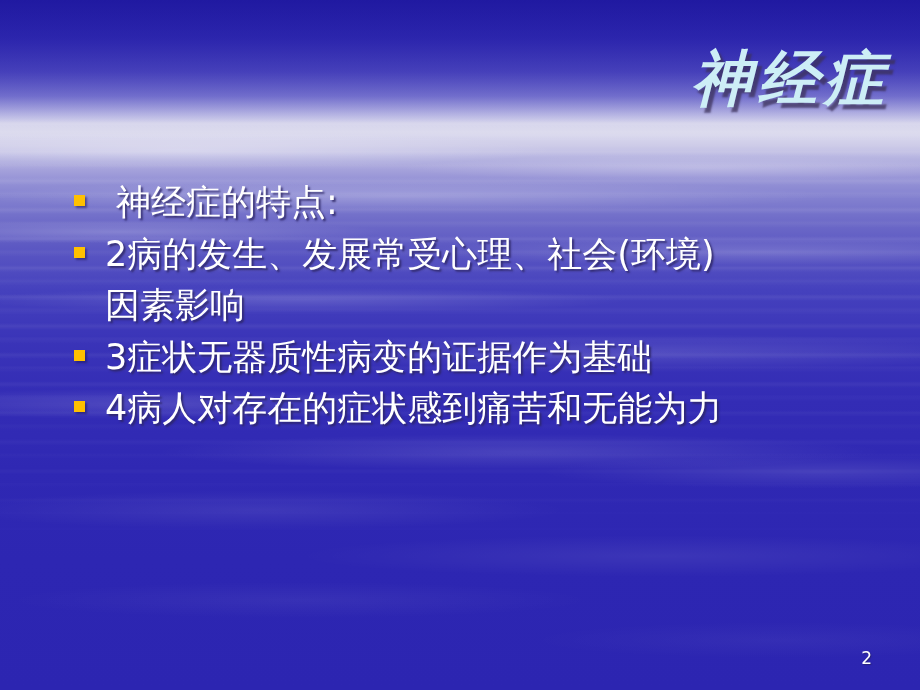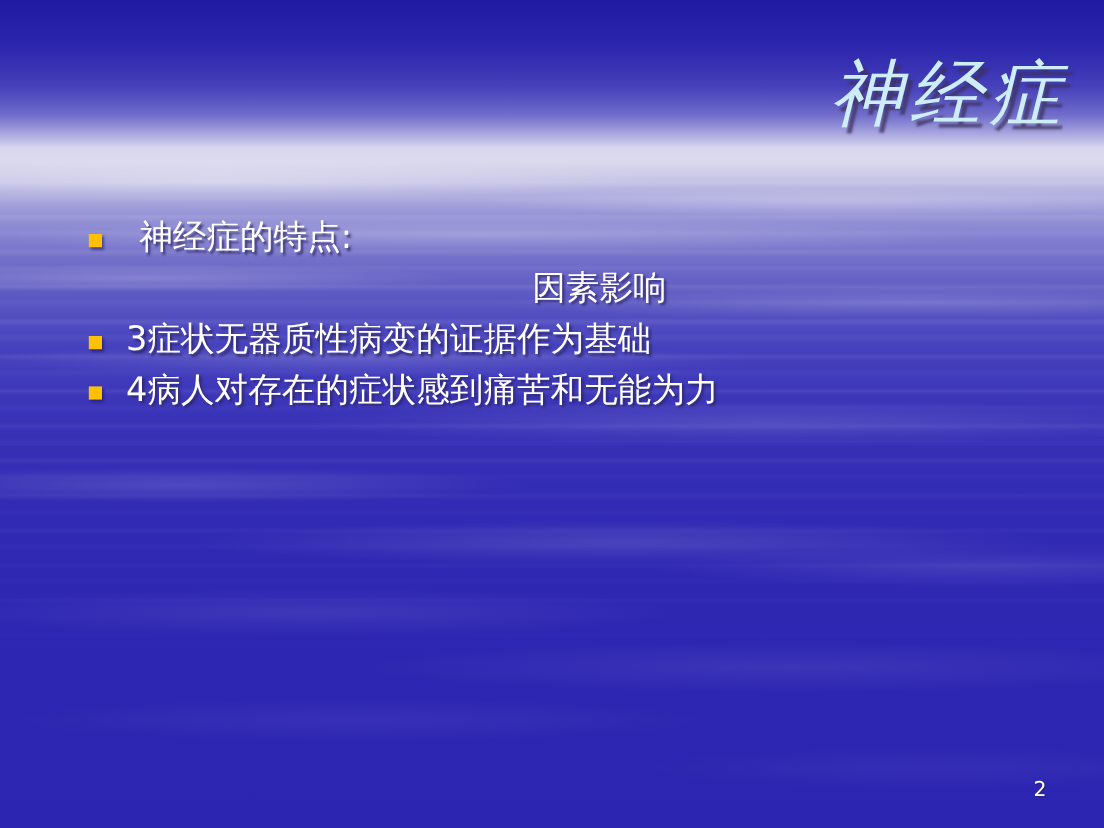--- a/index.html
+++ b/index.html
@@ -86,21 +86,21 @@
   }
 
   
   .slide-title {
     position: absolute;
     right: 30px;
     top: 48px;
     font-family: "DejaVu Serif", "Liberation Serif", serif;
     font-size: 60px;
     font-style: italic;
-    font-weight: normal;
+    font-weight: bold;
     letter-spacing: 6px;
     color: #cdeef6;
     text-shadow: 4px 5px 2px rgba(60,50,90,0.75);
     white-space: nowrap;
     line-height: 1;
   }
 
   
   .body-list {
     position: absolute;
@@ -119,30 +119,30 @@
     height: 11px;
     background: #ffc000;
     margin-top: 15px;
     margin-right: 0;
     box-shadow: 2px 2px 2px rgba(30,24,90,0.55);
   }
   .bullet-marker.hidden { visibility: hidden; }
   .bullet-text {
     flex: 1 1 auto;
     color: #ffffff;
-    font-size: 28px;
+    font-size: 35px;
     line-height: 1.30;
     letter-spacing: 0px;
     text-shadow: 2px 2px 2px rgba(45,38,100,0.85);
     padding-left: 20px;
     white-space: pre-wrap;
   }
   
   .bullet-row.extra-indent .bullet-text { padding-left: 31px; }
-  .bullet-row.wrap-line .bullet-text { padding-left: 20px; text-align: center; }
+  .bullet-row.wrap-line .bullet-text { padding-left: 20px; }
 
   
   .page-number {
     position: absolute;
     right: 48px;
     bottom: 22px;
     color: #ffffff;
     font-size: 17px;
     font-family: "DejaVu Sans", "Liberation Sans", sans-serif;
     text-shadow: 1px 1px 1px rgba(40,32,100,0.7);
@@ -158,20 +158,24 @@
   <div class="bg-layer bg-foam"></div>
   <div class="bg-layer bg-top-dark"></div>
 
   <div class="slide-title">神经症</div>
 
   <div class="body-list" id="body-list">
       <div class="bullet-row extra-indent">
         <span class="bullet-marker"></span>
         <span class="bullet-text">神经症的特点:</span>
       </div>
+      <div class="bullet-row">
+        <span class="bullet-marker"></span>
+        <span class="bullet-text">2病的发生、发展常受心理、社会(环境)</span>
+      </div>
       <div class="bullet-row wrap-line">
         <span class="bullet-marker hidden"></span>
         <span class="bullet-text">因素影响</span>
       </div>
       <div class="bullet-row">
         <span class="bullet-marker"></span>
         <span class="bullet-text">3症状无器质性病变的证据作为基础</span>
       </div>
       <div class="bullet-row">
         <span class="bullet-marker"></span>

